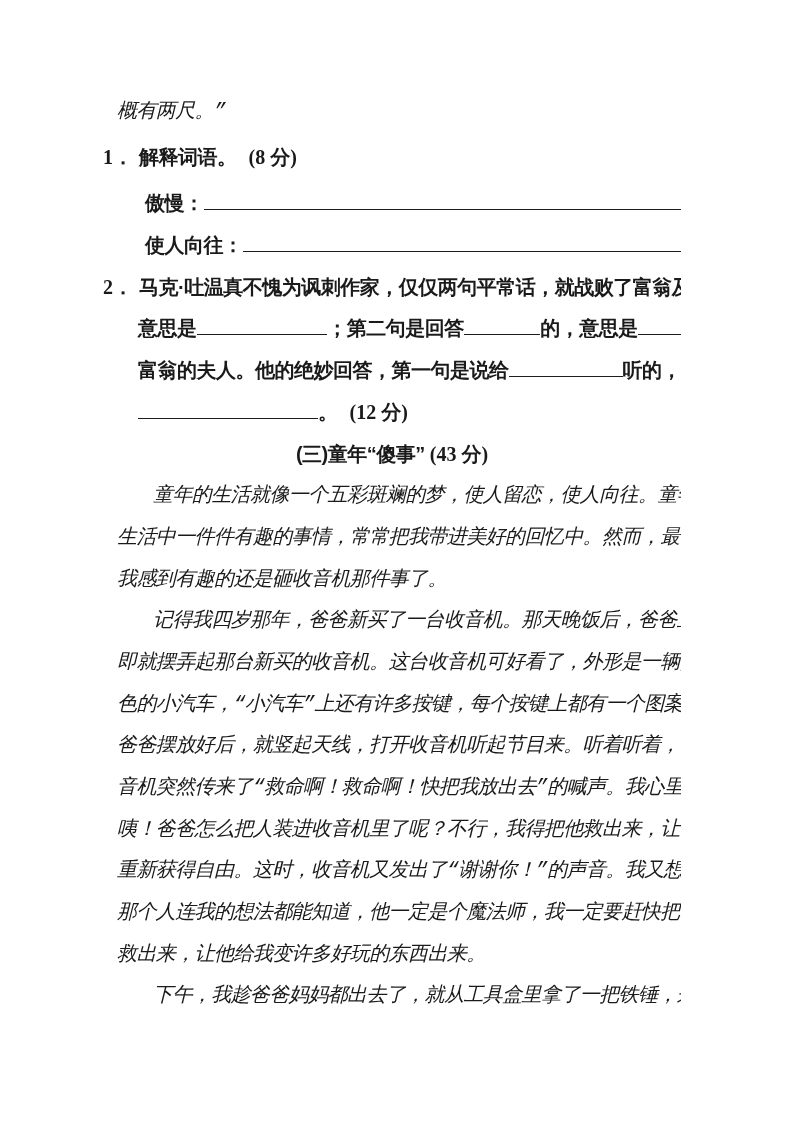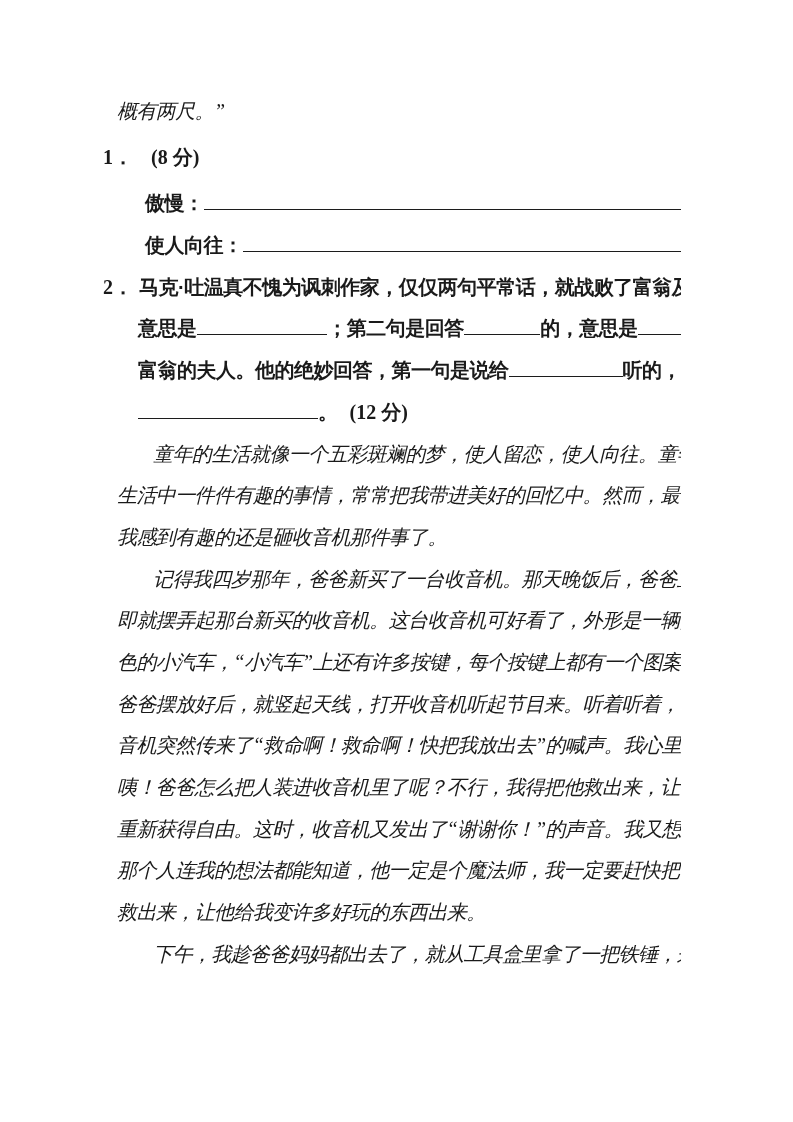--- a/index.html
+++ b/index.html
@@ -13,21 +13,21 @@
     box-sizing:border-box;
   }
   .row{
     display:flex;align-items:baseline;
     height:41.7px;line-height:41.7px;
     white-space:pre;overflow:hidden;
   }
   
   .hei{font-family:"Liberation Sans",sans-serif;font-weight:600;font-size:20px;letter-spacing:-0.5px;}
   
-  .kai{font-family:Liberation Serif, serif;font-style:italic;font-size:20px;letter-spacing:-0.6px;}
+  .kai{font-family:Liberation Mono, monospace;font-style:italic;font-size:20px;letter-spacing:-0.6px;}
   .serif{font-family:"Liberation Serif",serif;font-weight:600;font-style:normal;letter-spacing:0;}
   .score{margin-left:12px;}
   .qnum{margin-right:6px;}
   
   .uline{border-bottom:1.6px solid #1c1c1c;height:0;}
   .w115{width:115px;}
   .w133{width:133px;}
   .w78{width:78px;}
   .w44{width:44px;}
   .w180{width:180px;}
@@ -44,20 +44,21 @@
 <body>
 
 <div class="page">
 
   <div class="row kai ind-p0">
     <span>概有两尺。”</span>
   </div>
 
   <div class="row hei mt4">
     <span class="qnum serif">1．</span>
+    <span>解释词语。</span>
     <span class="serif score">(8 分)</span>
   </div>
 
   <div class="row hei ind-blank mt5">
     <span>傲慢：</span>
     <span class="uline fill"></span>
   </div>
 
   <div class="row hei ind-blank">
     <span>使人向往：</span>
@@ -83,20 +84,25 @@
     <span class="uline w115"></span>
     <span>听的，</span>
   </div>
 
   <div class="row hei ind-q">
     <span class="uline w180"></span>
     <span>。</span>
     <span class="serif score">(12 分)</span>
   </div>
 
+  <div class="row hei center">
+    <span>(三)童年“傻事”</span>
+    <span class="serif"> </span>
+    <span class="serif">(43 分)</span>
+  </div>
 
   <div class="row kai ind-p1">童年的生活就像一个五彩斑斓的梦，使人留恋，使人向往。童年</div>
   <div class="row kai ind-p0">生活中一件件有趣的事情，常常把我带进美好的回忆中。然而，最使</div>
   <div class="row kai ind-p0">我感到有趣的还是砸收音机那件事了。</div>
   <div class="row kai ind-p1">记得我四岁那年，爸爸新买了一台收音机。那天晚饭后，爸爸立</div>
   <div class="row kai ind-p0">即就摆弄起那台新买的收音机。这台收音机可好看了，外形是一辆黄</div>
   <div class="row kai ind-p0">色的小汽车，“小汽车”上还有许多按键，每个按键上都有一个图案。</div>
   <div class="row kai ind-p0">爸爸摆放好后，就竖起天线，打开收音机听起节目来。听着听着，收</div>
   <div class="row kai ind-p0">音机突然传来了“救命啊！救命啊！快把我放出去”的喊声。我心里想：</div>
   <div class="row kai ind-p0">咦！爸爸怎么把人装进收音机里了呢？不行，我得把他救出来，让他</div>

